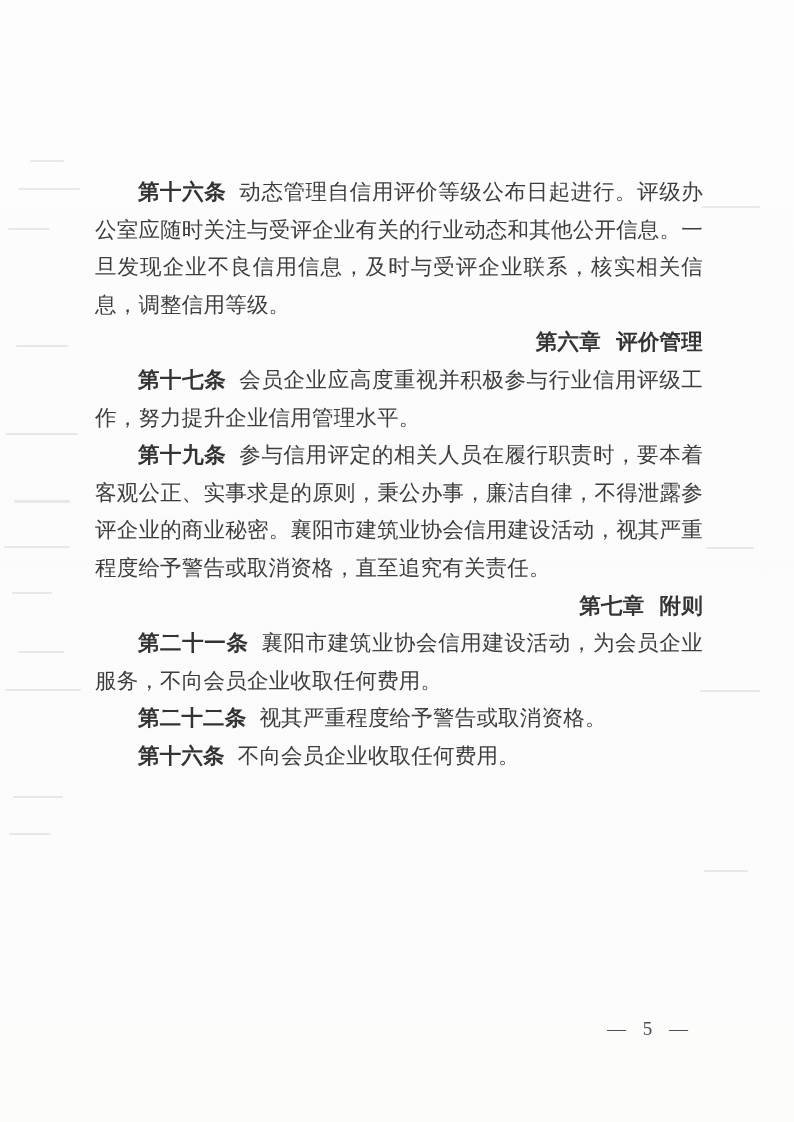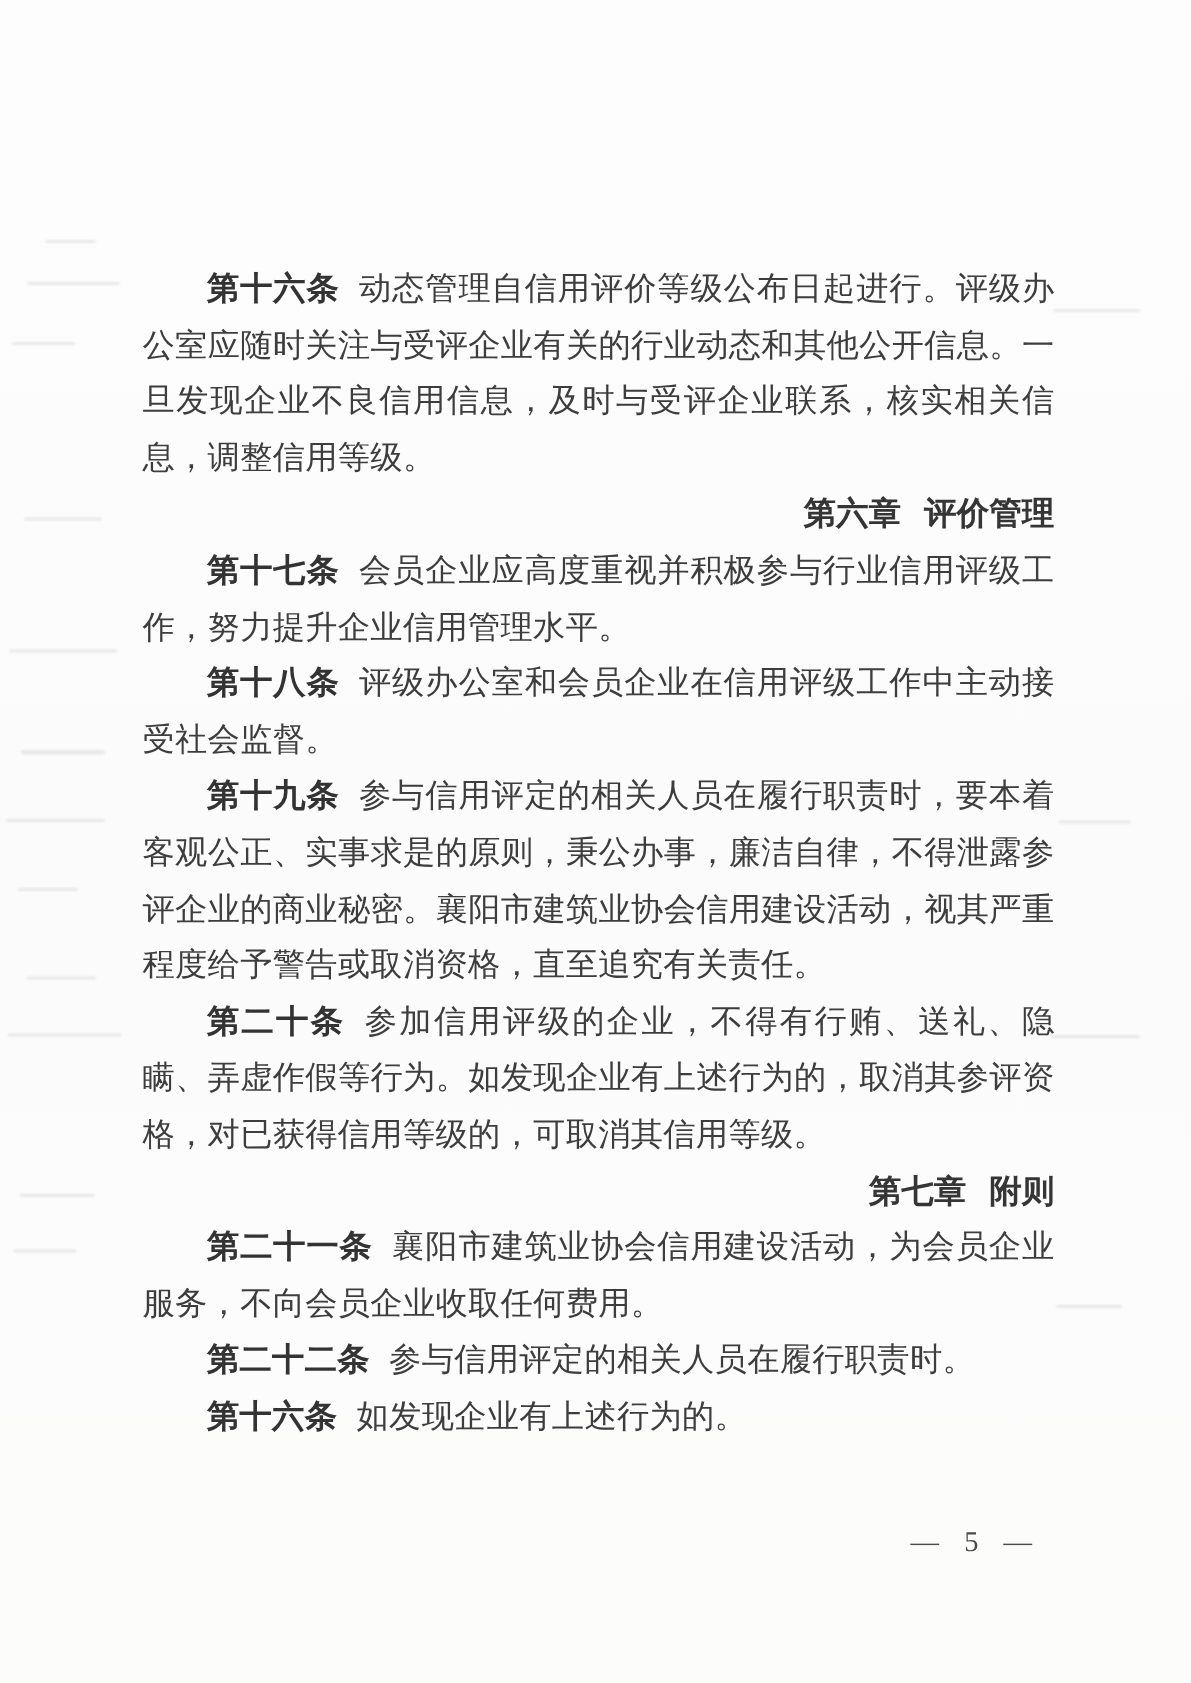--- a/index.html
+++ b/index.html
@@ -70,27 +70,25 @@
 </style>
 </head>
 <body>
 
 <div class="page">
 
   <div class="doc-body">
       <p class="para"><b class="lead">第十六条</b><span>动态管理自信用评价等级公布日起进行。评级办公室应随时关注与受评企业有关的行业动态和其他公开信息。一旦发现企业不良信用信息，及时与受评企业联系，核实相关信息，调整信用等级。</span></p>
       <h3 class="chapter">第六章 评价管理</h3>
       <p class="para"><b class="lead">第十七条</b><span>会员企业应高度重视并积极参与行业信用评级工作，努力提升企业信用管理水平。</span></p>
-      <p class="para"><b class="lead">第十八条</b><span>评级办公室和会员企业在信用评级工作中主动接受社会监督。</span></p>
       <p class="para"><b class="lead">第十九条</b><span>参与信用评定的相关人员在履行职责时，要本着客观公正、实事求是的原则，秉公办事，廉洁自律，不得泄露参评企业的商业秘密。襄阳市建筑业协会信用建设活动，视其严重程度给予警告或取消资格，直至追究有关责任。</span></p>
-      <p class="para"><b class="lead">第二十条</b><span>参加信用评级的企业，不得有行贿、送礼、隐瞒、弄虚作假等行为。如发现企业有上述行为的，取消其参评资格，对已获得信用等级的，可取消其信用等级。</span></p>
       <h3 class="chapter">第七章 附则</h3>
       <p class="para"><b class="lead">第二十一条</b><span>襄阳市建筑业协会信用建设活动，为会员企业服务，不向会员企业收取任何费用。</span></p>
-      <p class="para"><b class="lead">第二十二条</b><span>参与信用评定的相关人员在履行职责时。</span></p>
-      <p class="para"><b class="lead">第十六条</b><span>如发现企业有上述行为的。</span></p>
+      <p class="para"><b class="lead">第二十二条</b><span>视其严重程度给予警告或取消资格。</span></p>
+      <p class="para"><b class="lead">第十六条</b><span>不向会员企业收取任何费用。</span></p>
     </div>
 
   <div class="page-footer">— 5 —</div>
 
 <div class="artifact" style="left: 18px; top: 188px; width: 62px; height: 2px;"></div>
     <div class="artifact" style="left: 8px; top: 228px; width: 42px; height: 2px;"></div>
     <div class="artifact" style="left: 30px; top: 160px; width: 34px; height: 2px;"></div>
     <div class="artifact" style="left: 16px; top: 345px; width: 52px; height: 2px;"></div>
     <div class="artifact" style="left: 6px; top: 433px; width: 72px; height: 2px;"></div>
     <div class="artifact" style="left: 14px; top: 500px; width: 56px; height: 3px;"></div>

